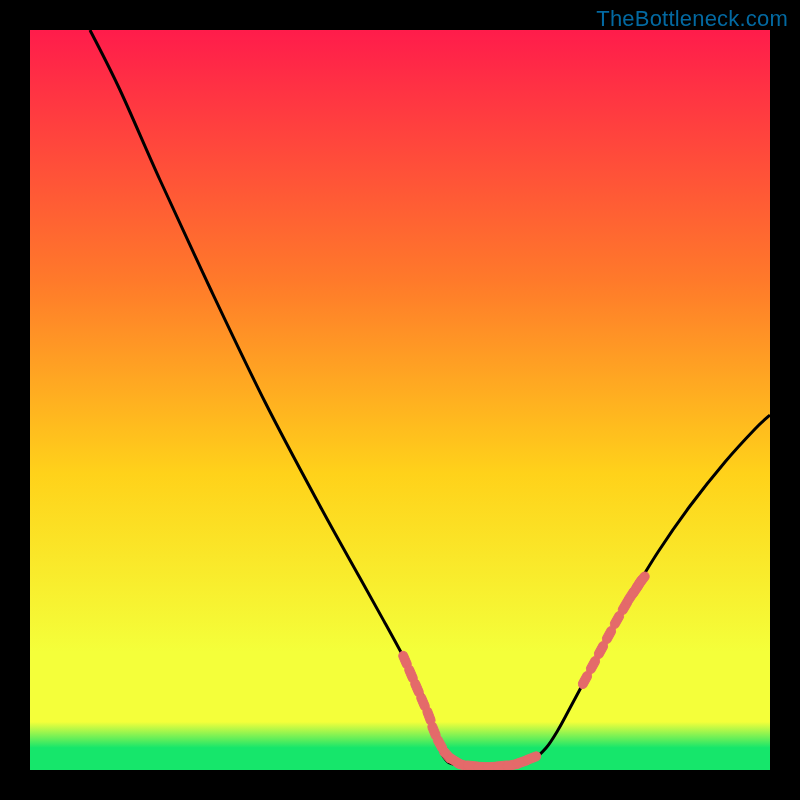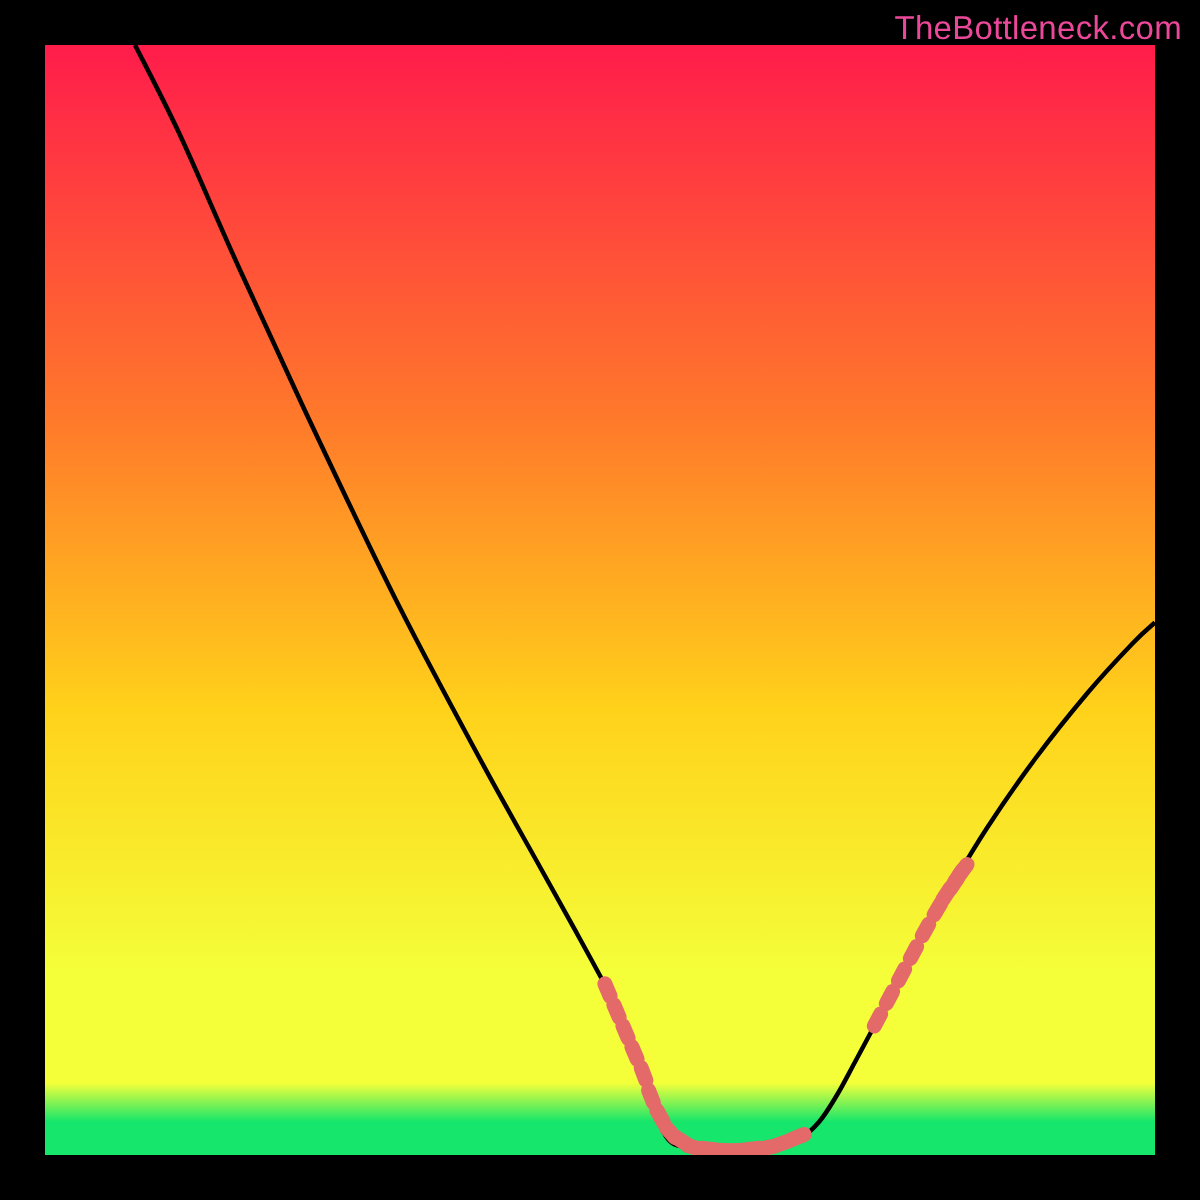--- a/index.html
+++ b/index.html
@@ -17,21 +17,21 @@
     width: 740px;
     height: 740px;
   }
   .watermark {
     position: absolute;
     top: 6px;
     right: 12px;
     font-family: Arial, Helvetica, sans-serif;
     font-size: 22px;
     font-weight: 400;
-    color: #ec4899;
+    color: #0369a1;
     letter-spacing: 0.2px;
   }
   svg {
     display: block;
   }
 </style>
 </head>
 <body>
 
 <div class="watermark">TheBottleneck.com</div>

